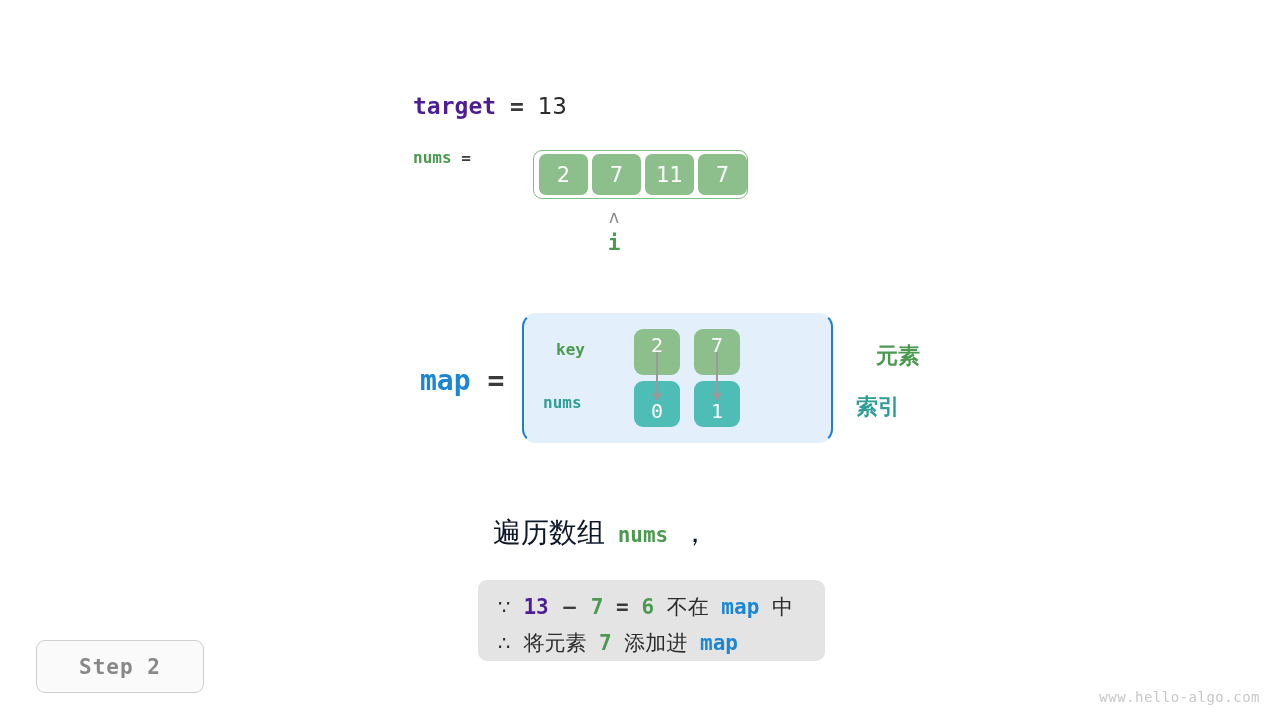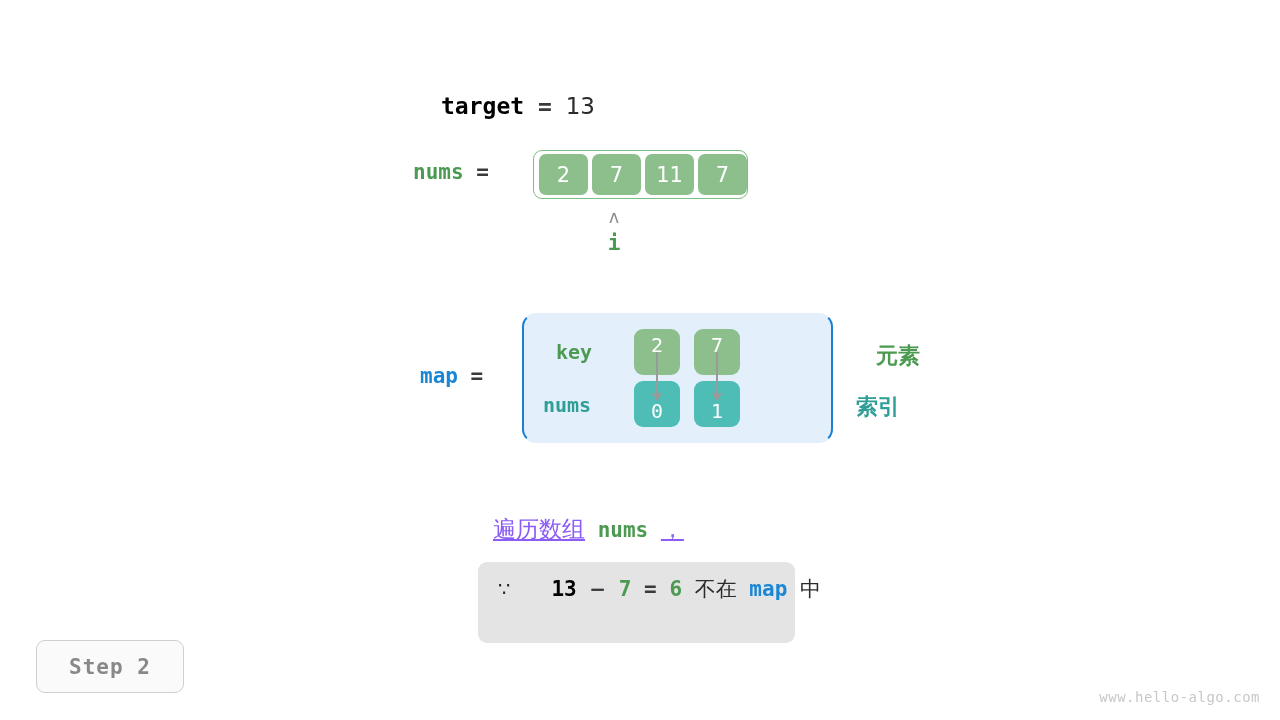--- a/index.html
+++ b/index.html
@@ -19,43 +19,43 @@
 
   
   .mono {
     font-family: "DejaVu Sans Mono", "Liberation Mono", monospace;
     font-weight: bold;
   }
   .cjk {
     font-family: "DejaVu Sans", "Liberation Sans", sans-serif;
     font-weight: 400;
   }
-  .c-blue    { color: #000000; margin-left: 28px; }
+  .c-blue    { color: #4c1d95; }
   .c-lblue   { color: #1B86D4; }
   .c-green   { color: #4C9A51; }
   .c-teal    { color: #2E9E96; }
 
   
   #target-line {
     left: 413px; top: 93px;
     font-size: 23px;
     white-space: nowrap;
   }
   #target-line .eq { color: #3a3a3a; font-weight: bold; }
   #target-line .val {
     font-family: "DejaVu Sans", "Liberation Sans", sans-serif;
     font-weight: 400;
     color: #2b2b2b;
     font-size: 23px;
   }
 
   
   #nums-label {
-    left: 413px; top: 160px;
-    font-size: 21px;
+    left: 413px; top: 148px;
+    font-size: 16px;
     white-space: nowrap;
   }
   #nums-label .eq { color: #3a3a3a; font-weight: bold; }
 
   #nums-array {
     left: 533px; top: 150px;
     width: 215px; height: 49px;
     border: 1.6px solid #7CBE83;
     border-radius: 9px;
     box-sizing: border-box;
@@ -94,21 +94,21 @@
     left: 600px; top: 233px;
     width: 28px;
     text-align: center;
     font-size: 21px;
     line-height: 1;
   }
 
   
   #map-label {
     left: 420px; top: 364px;
-    font-size: 21px;
+    font-size: 28px;
     white-space: nowrap;
   }
   #map-label .eq { color: #3a3a3a; font-weight: bold; }
 
   #map-box {
     left: 522px; top: 313px;
     width: 311px; height: 130px;
     background: #E3EFFA;
     box-sizing: border-box;
     border-radius: 14px;
@@ -130,21 +130,21 @@
   #map-box .bracket.right {
     right: 0;
     border-right: 2.4px solid #1B7FD4;
     border-radius: 0 14px 14px 0;
   }
   #map-box .bracket.left  { border-top-color: transparent; border-bottom-color: transparent; }
   #map-box .bracket.right { border-top-color: transparent; border-bottom-color: transparent; }
 
   .map-rowlabel {
     position: absolute;
-    font-size: 20px;
+    font-size: 16px;
     white-space: nowrap;
   }
   #map-key-label   { left: 556px; top: 340px; }
   #map-value-label { left: 543px; top: 393px; }
 
   .map-cell {
     position: absolute;
     width: 46px;
     height: 46px;
     border-radius: 9px;
@@ -192,26 +192,26 @@
   }
   #side-element { left: 856px; top: 341px; margin-left: 20px; }
   #side-index   { left: 856px; top: 392px; font-family: Liberation Mono, monospace; }
 
   
   #caption-line {
     left: 493px; top: 514px;
     font-size: 21px;
     white-space: nowrap;
   }
-  #caption-line .cjk { font-size: 23px; color: #8b5cf6; text-decoration: underline; }
+  #caption-line .cjk { font-size: 28px; color: #0f172a; }
   #caption-line .tok { font-size: 21px; }
 
   #note-box {
-    left: 478px; top: 562px;
-    width: 317px; height: 81px;
+    left: 478px; top: 580px;
+    width: 347px; height: 81px;
     background: #E4E4E4;
     border-radius: 9px;
     box-sizing: border-box;
     padding: 9px 4px 0 20px;
   }
   .note-row {
     white-space: nowrap;
     line-height: 36px;
     font-size: 21px;
   }
@@ -219,21 +219,21 @@
   .note-row .sym {
     font-family: "DejaVu Sans", "Liberation Sans", sans-serif;
     color: #2b2b2b;
     font-size: 20px;
   }
   .note-row .op { color: #3a3a3a; font-weight: bold; }
 
   
   #step-badge {
     left: 36px; top: 640px;
-    width: 148px; height: 53px;
+    width: 168px; height: 53px;
     border: 1.4px solid #CFCFCF;
     border-radius: 9px;
     background: #FAFAFA;
     box-sizing: border-box;
     display: flex;
     align-items: center;
     justify-content: center;
     font-size: 21px;
     color: #888888;
     letter-spacing: 1px;
@@ -307,17 +307,24 @@
     <span class="sym">∵</span>
     <span class="mono c-blue">13</span>
     <span class="sym op">−</span>
     <span class="mono c-green">7</span>
     <span class="mono op">=</span>
     <span class="mono c-green">6</span>
     <span class="cjk">不在</span>
     <span class="mono c-lblue">map</span>
     <span class="cjk">中</span>
   </div>
+  <div class="note-row">
+    <span class="sym">∴</span>
+    <span class="cjk">将元素</span>
+    <span class="mono c-green">7</span>
+    <span class="cjk">添加进</span>
+    <span class="mono c-lblue">map</span>
+  </div>
 </div>
 
 <div class="abs mono" id="step-badge">Step 2</div>
 
 <div class="abs mono" id="watermark">www.hello-algo.com</div>
 
 </body></html>

